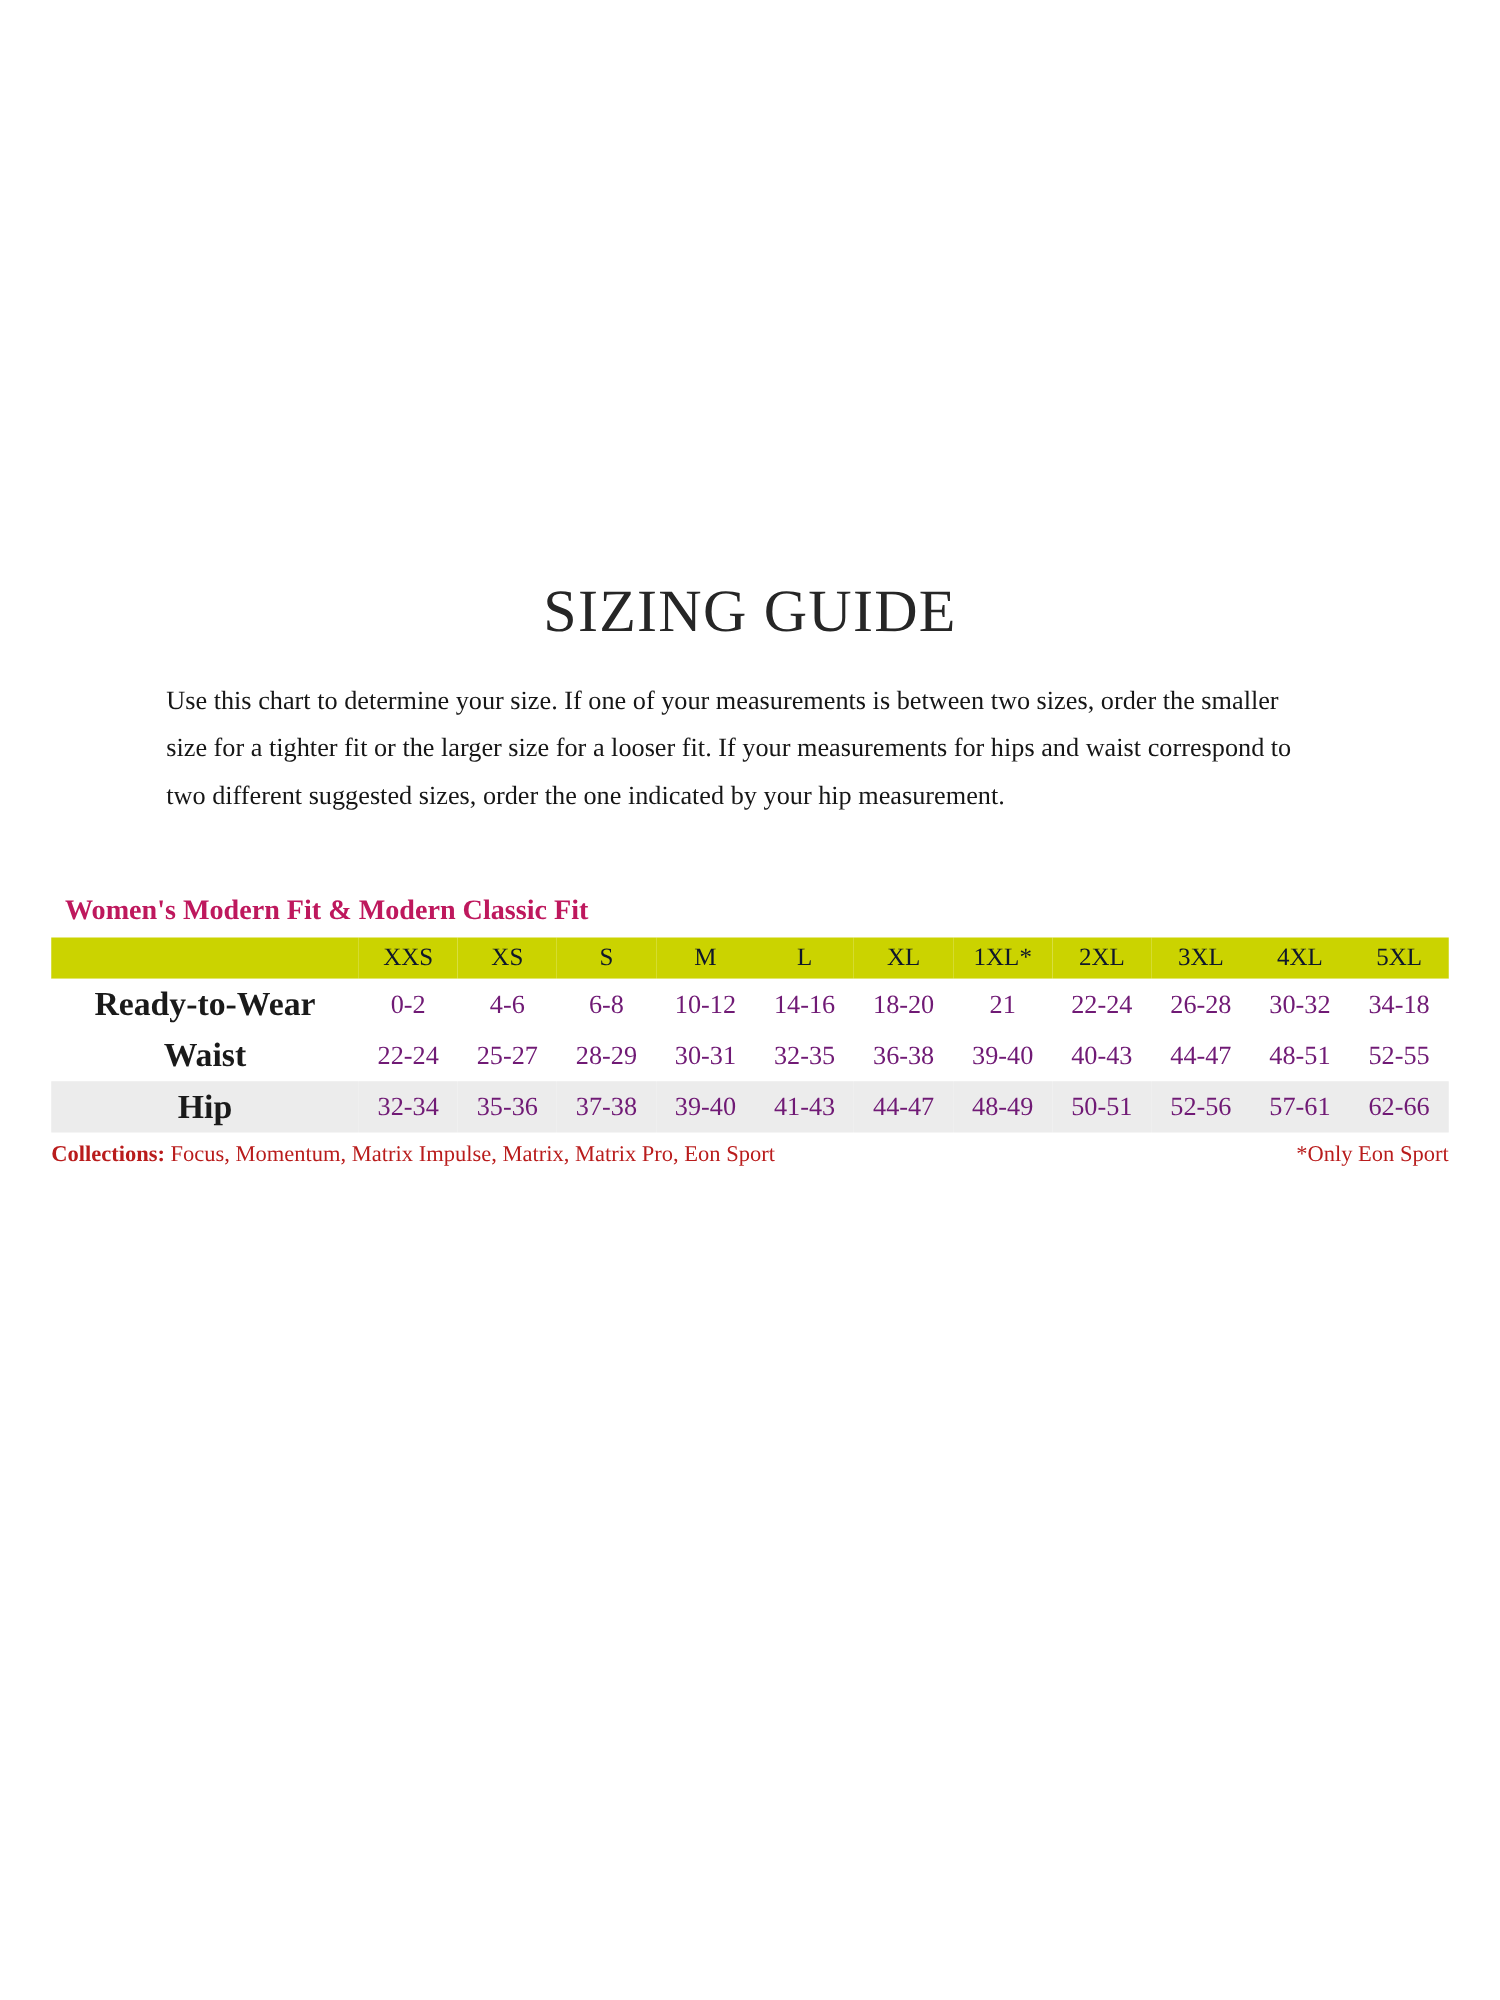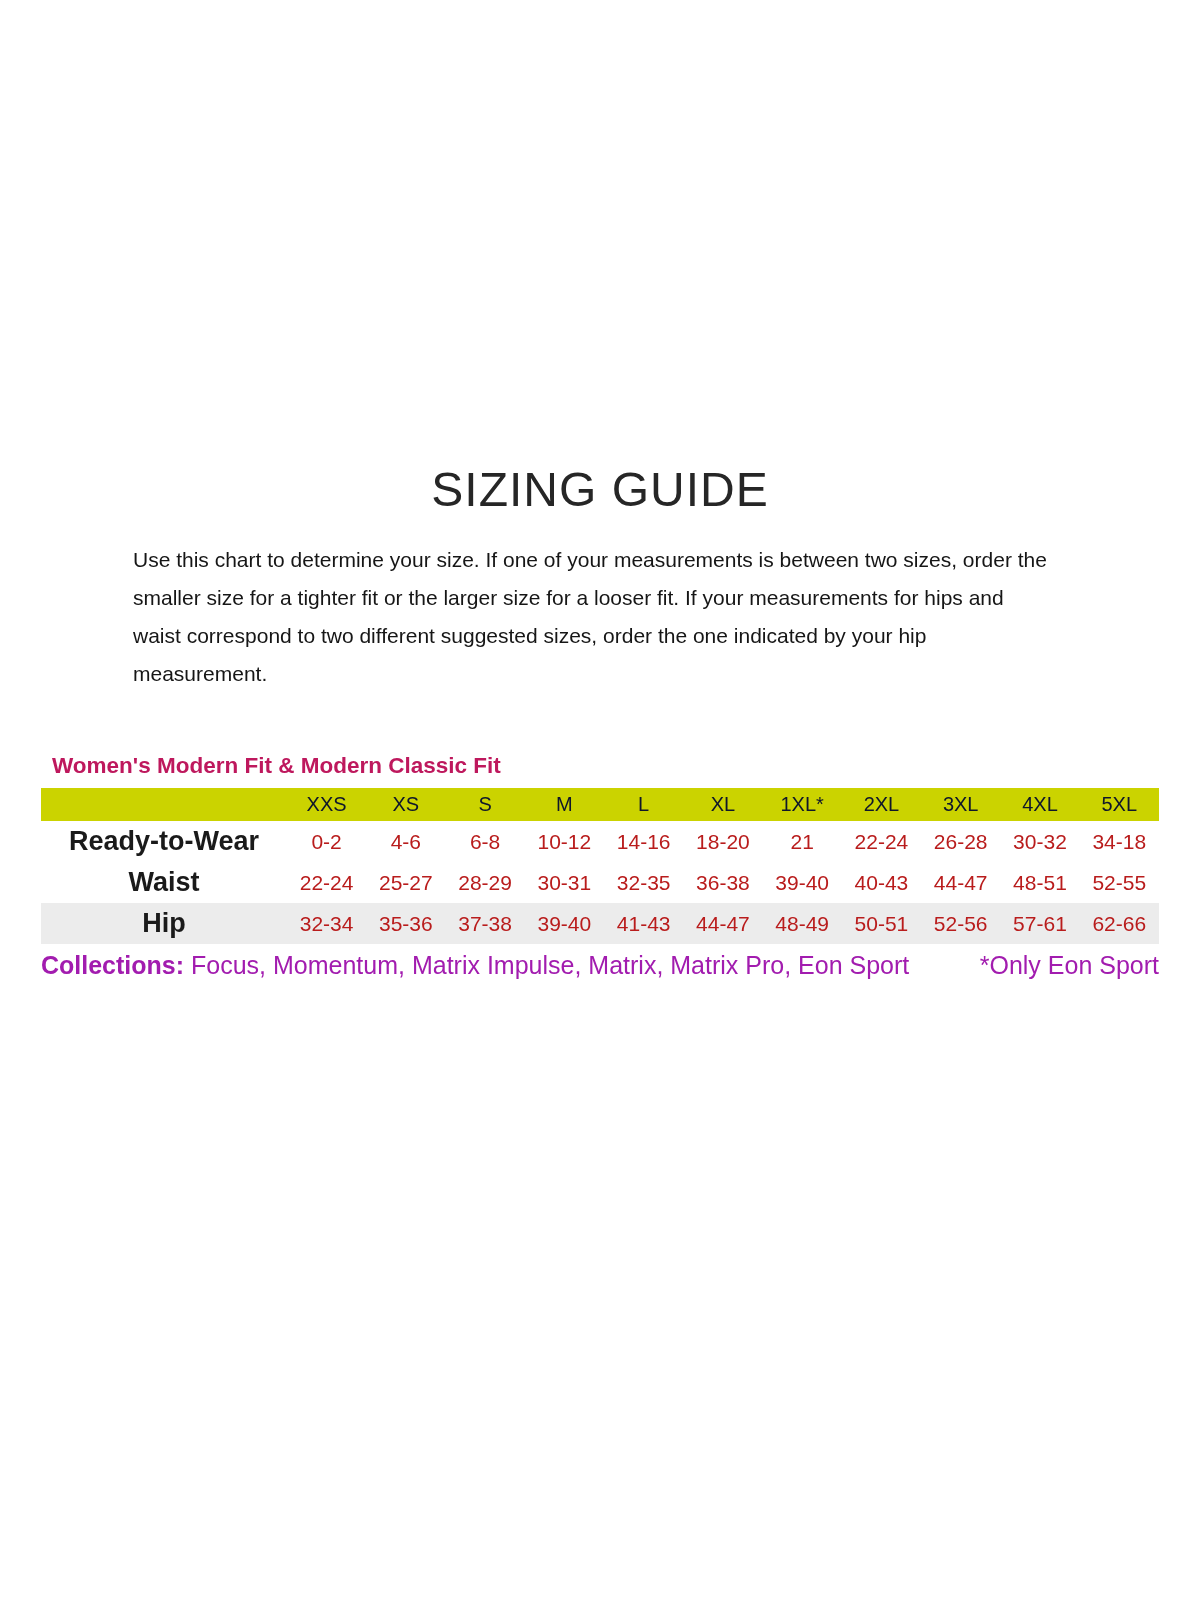--- a/index.html
+++ b/index.html
@@ -8,20 +8,21 @@
     background: #ffffff;
     font-family: "Liberation Sans", sans-serif;
     color: #1a1a1a;
   }
   .page {
     position: relative;
     width: 1200px;
     height: 1238px;
     background: #ffffff;
     overflow: hidden;
+    font-family: Liberation Serif, serif;
   }
   .title {
     margin: 0;
     padding-top: 462px;
     text-align: center;
     font-size: 48px;
     font-weight: 400;
     letter-spacing: 1px;
     color: #262626;
   }
@@ -72,30 +73,30 @@
     text-align: center;
     color: #1a1a1a;
   }
   table.size-table tbody td {
     height: 41px;
     padding: 0;
     font-size: 21px;
     font-weight: 400;
     text-align: center;
     vertical-align: middle;
-    color: #b91c1c;
+    color: #701a75;
   }
   .footer-row {
     display: flex;
     justify-content: space-between;
     align-items: flex-end;
     width: 1118px;
     margin: 7px 0 0 41px;
-    font-size: 25px;
-    color: #a21caf;
+    font-size: 18px;
+    color: #b91c1c;
   }
   .footer-row .bold {
     font-weight: 700;
   }
 </style>
 </head>
 <body>
 
 <div class="page">
   <h1 class="title">SIZING GUIDE</h1>

